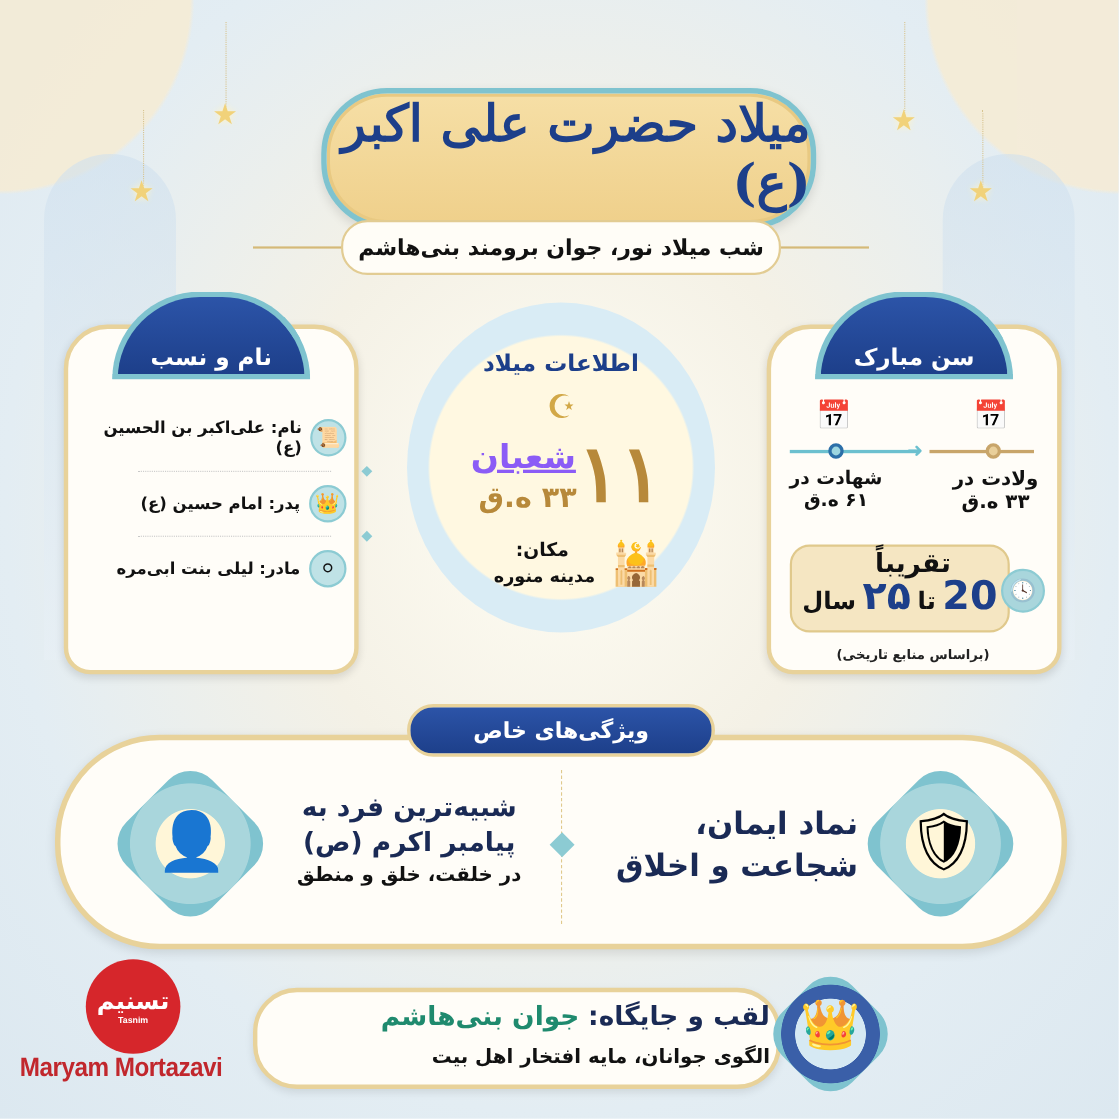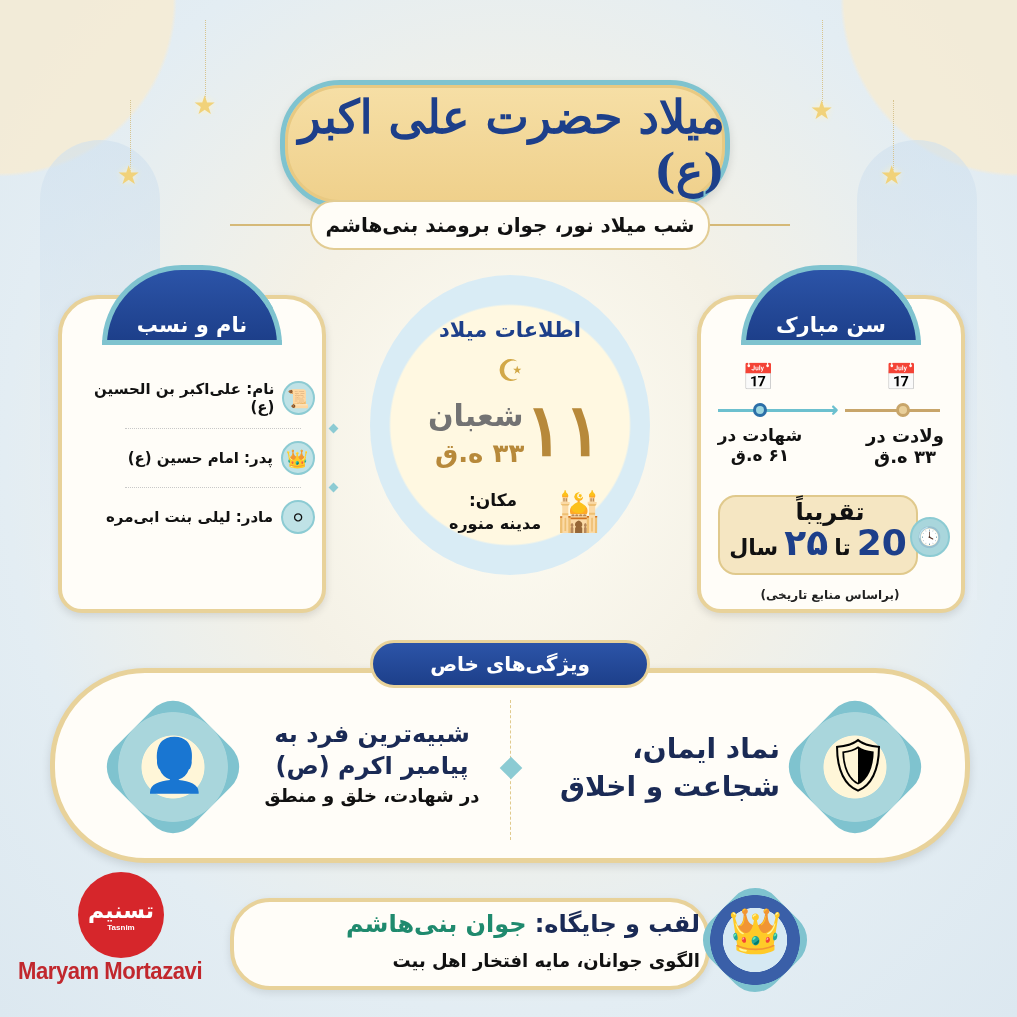--- a/index.html
+++ b/index.html
@@ -14,26 +14,26 @@
   
   .corner { position: absolute; width: 240px; height: 300px; opacity: .9; }
   .corner-tl { left: 0; top: 0; background: radial-gradient(circle at 0 0, #f5ecd6 0 45%, transparent 46%), radial-gradient(circle at 10% 30%, #cfe3ea 0 18%, transparent 19%); }
   .corner-tr { right: 0; top: 0; background: radial-gradient(circle at 100% 0, #f5ecd6 0 45%, transparent 46%), radial-gradient(circle at 90% 30%, #cfe3ea 0 18%, transparent 19%); }
   .arch-bg { position:absolute; top:140px; width:120px; height:460px; background: linear-gradient(180deg,#cfe0ee,#e8f0f6); border-radius: 60px 60px 0 0; opacity:.6; }
   .star { position:absolute; color:#f1d27a; font-size:26px; text-shadow:0 0 6px #fff3c4; }
   .hang { position:absolute; width:0; border-left:1px dotted #d7c48f; }
 
   
   .title-plate {
-    left: 280px; top: 80px; width: 450px; height: 128px;
+    left: 292px; top: 80px; width: 450px; height: 128px;
     background: linear-gradient(180deg,#f6dfa6,#efd08b);
     border: 5px solid #7fc3cf;
     border-radius: 60px;
     box-shadow: inset 0 0 0 3px #e8c982, 0 4px 10px rgba(0,0,0,.12);
-    display:flex; align-items:center; justify-content:center;
+    display:flex; justify-content:center;
   }
   .title-plate .t { font-family:"DejaVu Serif", serif; font-size: 46px; font-weight: bold; color:#1d3f8a; }
   .subtitle {
     left: 310px; top: 200px; width: 400px; height: 50px;
     background:#fffdf7; border:2px solid #e2cc93; border-radius: 24px;
     display:flex; align-items:center; justify-content:center;
     font-size: 20px; font-weight: bold; color:#111;
   }
   .sub-line { position:absolute; top:224px; height:2px; background:#d5b978; width:90px; }
 
@@ -63,21 +63,21 @@
 
   
   .medal-outer {
     left: 370px; top: 275px; width: 280px; height: 300px;
     border-radius: 50%;
     background: radial-gradient(circle,#fff8e1 0 58%,#d9ecf5 59% 80%,#f3e6c1 81% 84%,transparent 85%);
   }
   .medal-title { left: 430px; top: 318px; width:160px; text-align:center; font-size:21px; font-weight:bold; color:#1d3f8a; }
   .moon { left: 497px; top: 353px; font-size:30px; color:#d2a847; }
   .day-big { left: 525px; top: 388px; font-size:72px; font-weight:bold; color:#b7893a; font-family:Liberation Serif, serif; }
-  .month { left: 428px; top: 398px; font-size:30px; font-weight:bold; color:#737373; }
+  .month { left: 428px; top: 398px; font-size:30px; font-weight:bold; color:#8b5cf6;text-decoration:underline; }
   .year { left: 435px; top: 438px; font-size:26px; font-weight:bold; color:#b7893a; }
   .place-l { left: 448px; top: 490px; font-size:17px; font-weight:bold; color:#111; text-align:center; width:90px; }
   .place-v { left: 440px; top: 514px; font-size:16px; font-weight:bold; color:#111; text-align:center; width:110px; }
   .mosque { left: 555px; top: 490px; font-size:38px; color:#d4aa4c; }
 
   
   .tl-line { position:absolute; height:3px; }
   .tl-dot { position:absolute; width:14px; height:14px; border-radius:50%; border:3px solid; background:#fff; }
   .cal { position:absolute; font-size:26px; }
 
@@ -206,21 +206,21 @@
 <div class="abs feat-text" style="left:560px;top:730px;width:220px;font-size:28px;line-height:38px;text-align:right">
   <div>نماد ایمان،</div>
   <div>شجاعت و اخلاق</div>
 </div>
 
 <div class="emblem" style="left:118px;top:712px"></div>
 <div class="emblem-in" style="left:142px;top:735px">👤</div>
 <div class="abs feat-text" style="left:262px;top:718px;width:220px;text-align:center">
   <div style="font-size:24px;line-height:32px">شبیه‌ترین فرد به</div>
   <div style="font-size:24px;line-height:32px">پیامبر اکرم (ص)</div>
-  <div style="font-size:18px;line-height:28px;color:#111">در شهادت، خلق و منطق</div>
+  <div style="font-size:18px;line-height:28px;color:#111">در خلقت، خلق و منطق</div>
 </div>
 
 <div class="abs bottom"></div>
 <div class="emblem" style="left:710px;top:895px;width:90px;height:90px;background:radial-gradient(circle,#d6e9f3 0 50%,#3a5fa8 51% 70%,#7fc3cf 71%)"></div>
 <div class="emblem-in" style="left:728px;top:905px;font-size:44px">👑</div>
 <div class="abs" style="left:300px;top:910px;width:400px;display:flex;gap:8px;justify-content:flex-start;direction:rtl;font-size:24px;font-weight:bold">
   <span style="color:#1a2a55">لقب و جایگاه:</span>
   <span style="color:#1f8a6e">جوان بنی‌هاشم</span>
 </div>
 <div class="abs" style="left:300px;top:950px;width:400px;text-align:right;font-size:18px;font-weight:bold;color:#111">الگوی جوانان، مایه افتخار اهل بیت</div>

